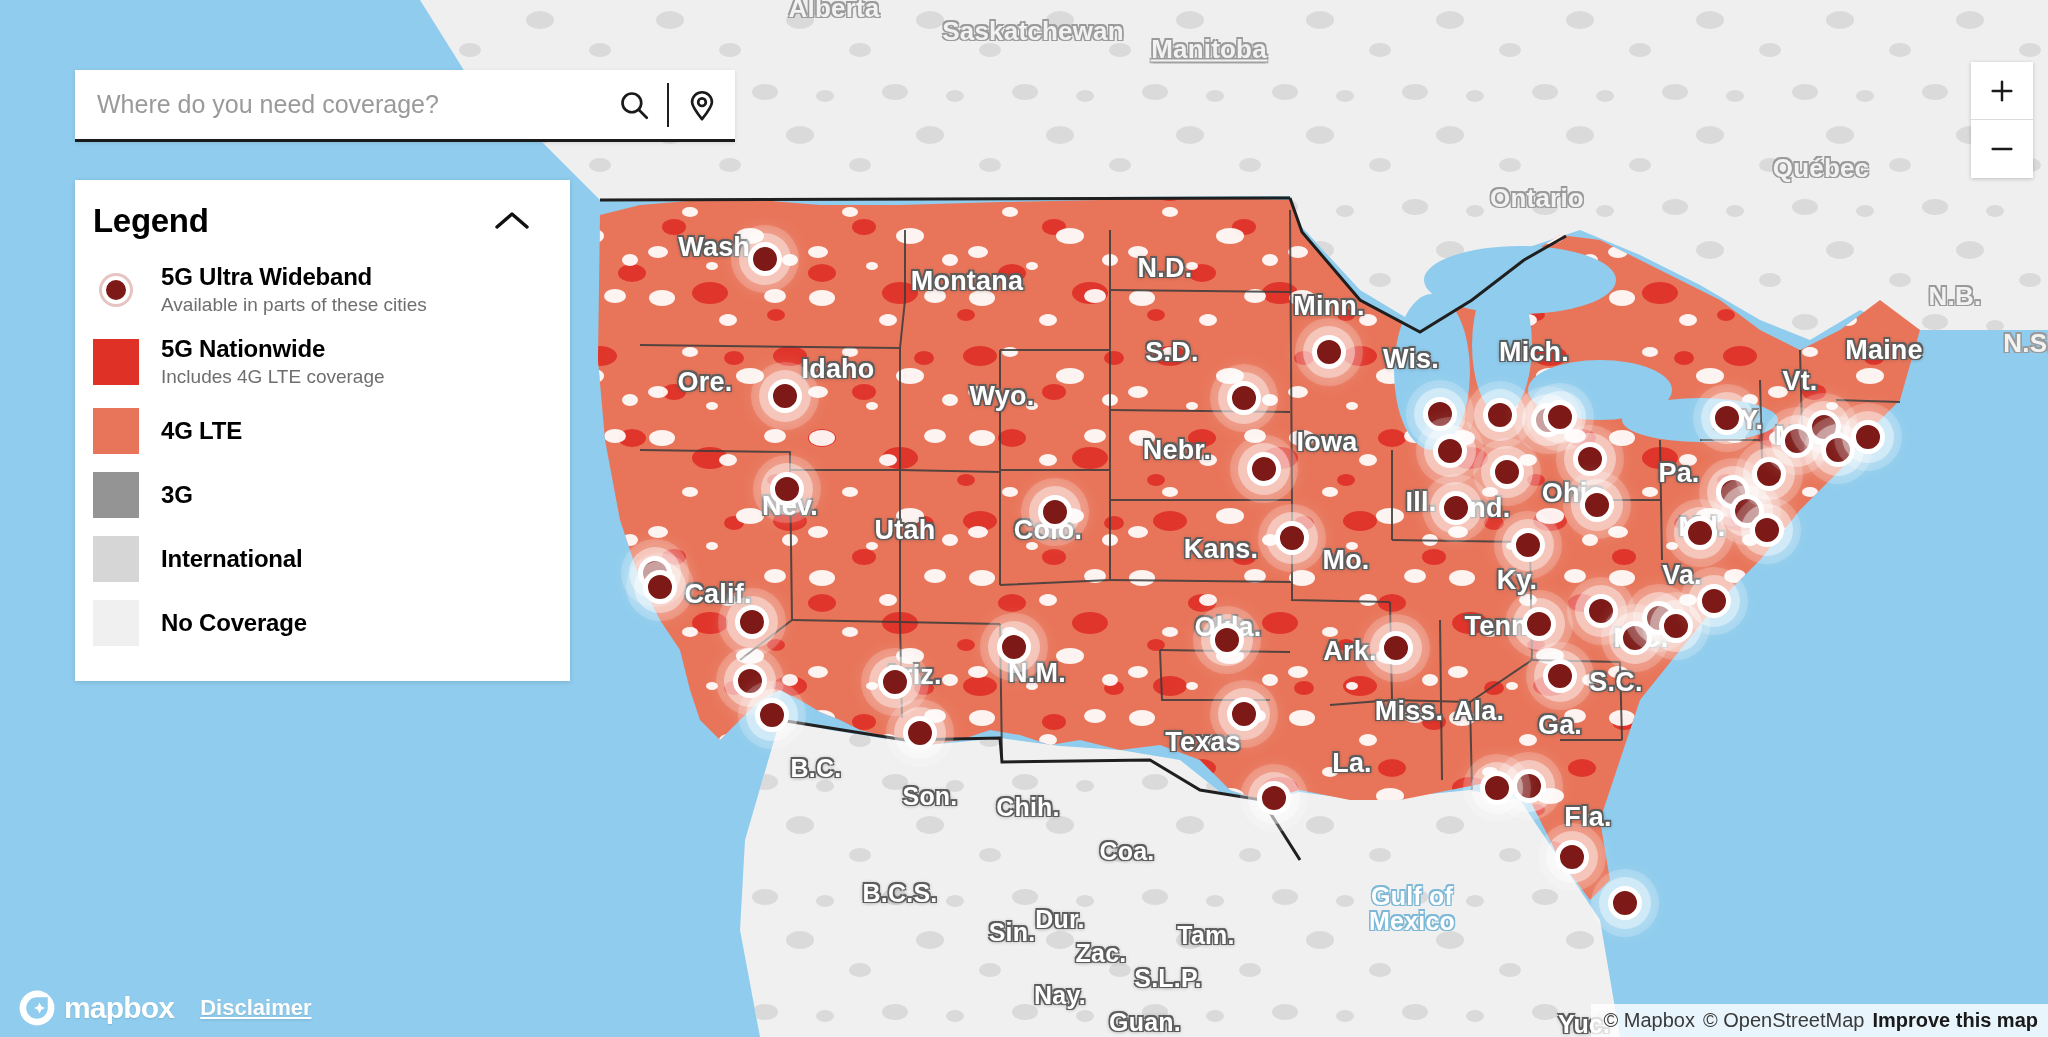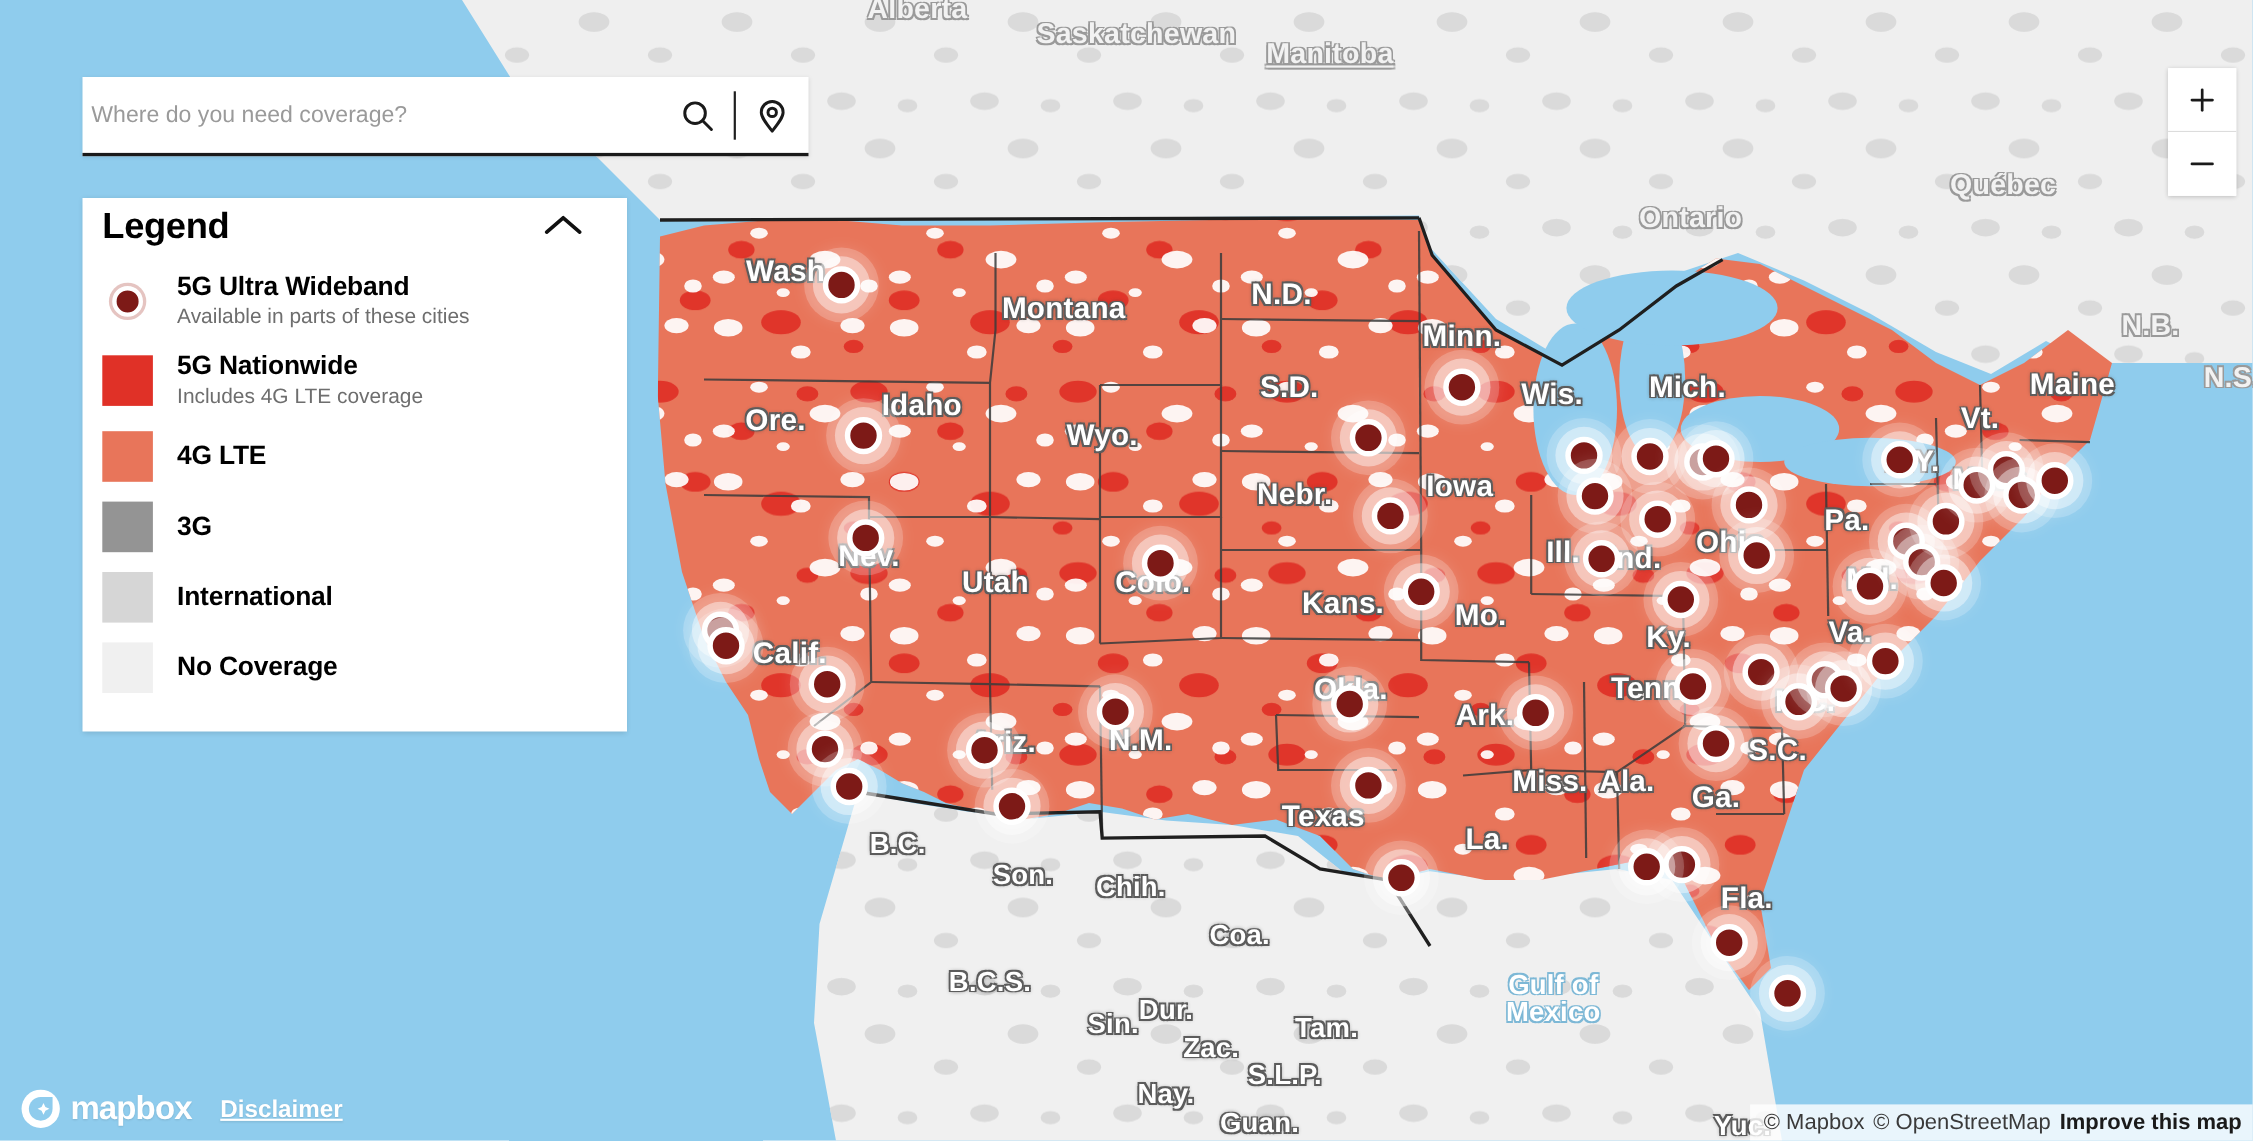--- a/index.html
+++ b/index.html
@@ -62,37 +62,37 @@
     width: 660px; height: 72px;
     background: #ffffff;
     border-bottom: 3px solid #1a1a1a;
     display: flex; align-items: center;
     box-shadow: 0 1px 4px rgba(0,0,0,.10);
   }
   #search-input {
     flex: 1; height: 100%;
     border: 0; outline: 0; background: transparent;
     font-family: "Liberation Sans", sans-serif;
-    font-size: 21px; color: #333;
-    padding: 0 8px;
+    font-size: 25px; color: #333;
+    padding: 0 22px;
   }
   #search-input::placeholder { color: #9a9a9a; }
   .sp-btn {
     width: 66px; height: 100%;
     display: flex; align-items: center; justify-content: center;
     cursor: pointer; background: transparent; border: 0;
   }
   .sp-divider { width: 2px; height: 44px; background: #1f1f1f; }
 
   
   #legend-panel {
     position: absolute; left: 75px; top: 180px;
     width: 495px;
     background: #ffffff;
-    padding: 2px 0 26px 0;
+    padding: 18px 0 26px 0;
     box-shadow: 0 1px 5px rgba(0,0,0,.13);
   }
   #legend-head {
     display: flex; align-items: center; justify-content: space-between;
     padding: 4px 34px 14px 18px;
   }
   #legend-title { font-size: 33px; font-weight: bold; color: #000; letter-spacing:-.3px; }
   #legend-collapse { cursor: pointer; display: flex; padding: 6px; }
 
   .legend-item {

